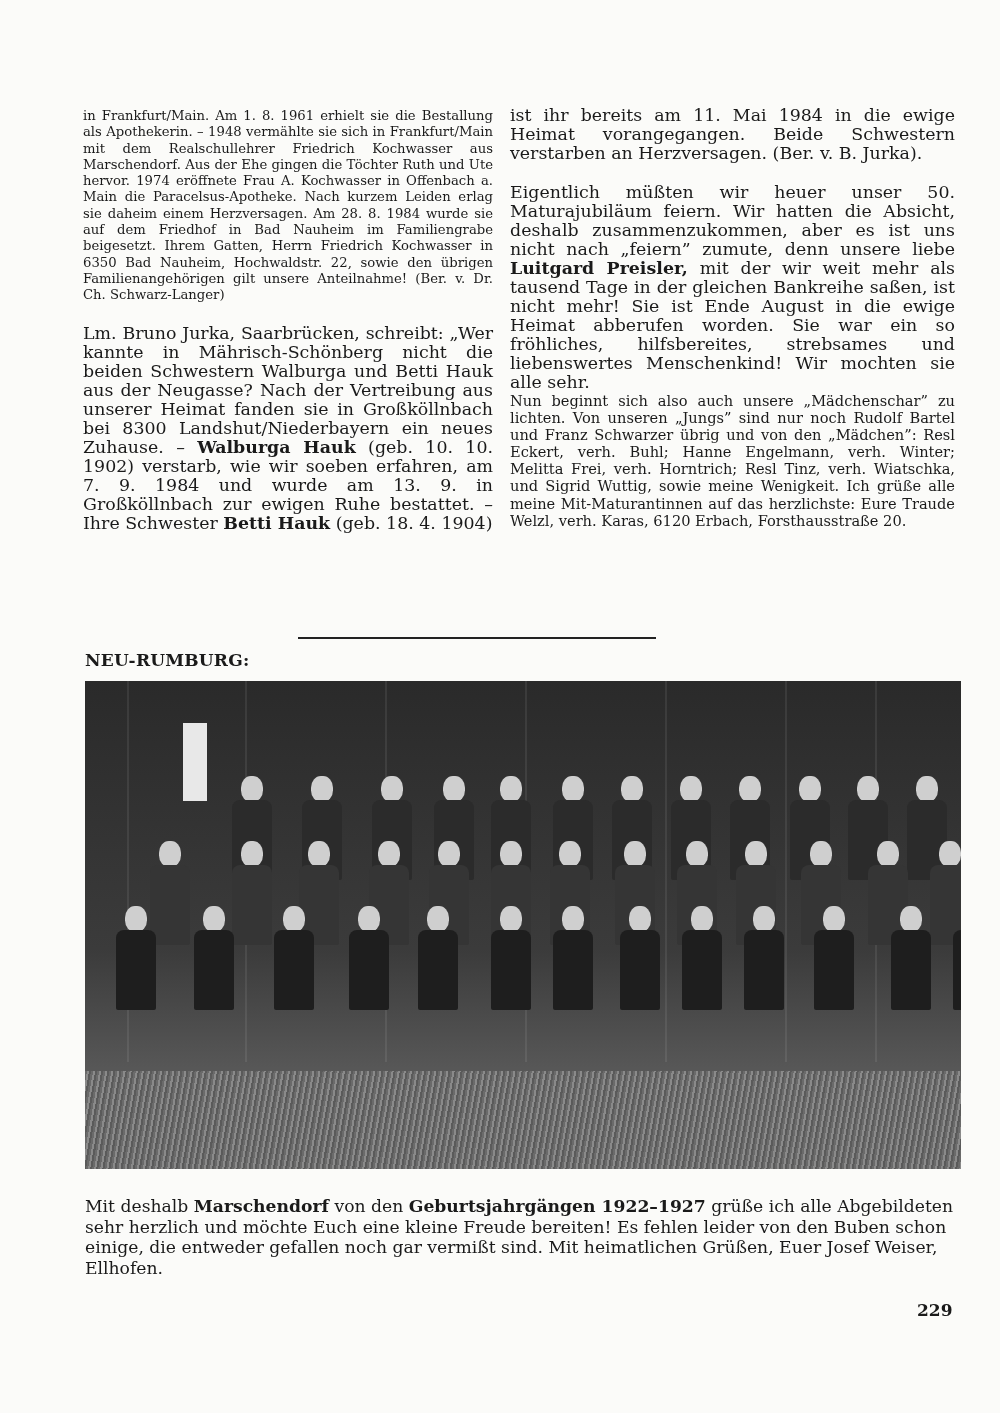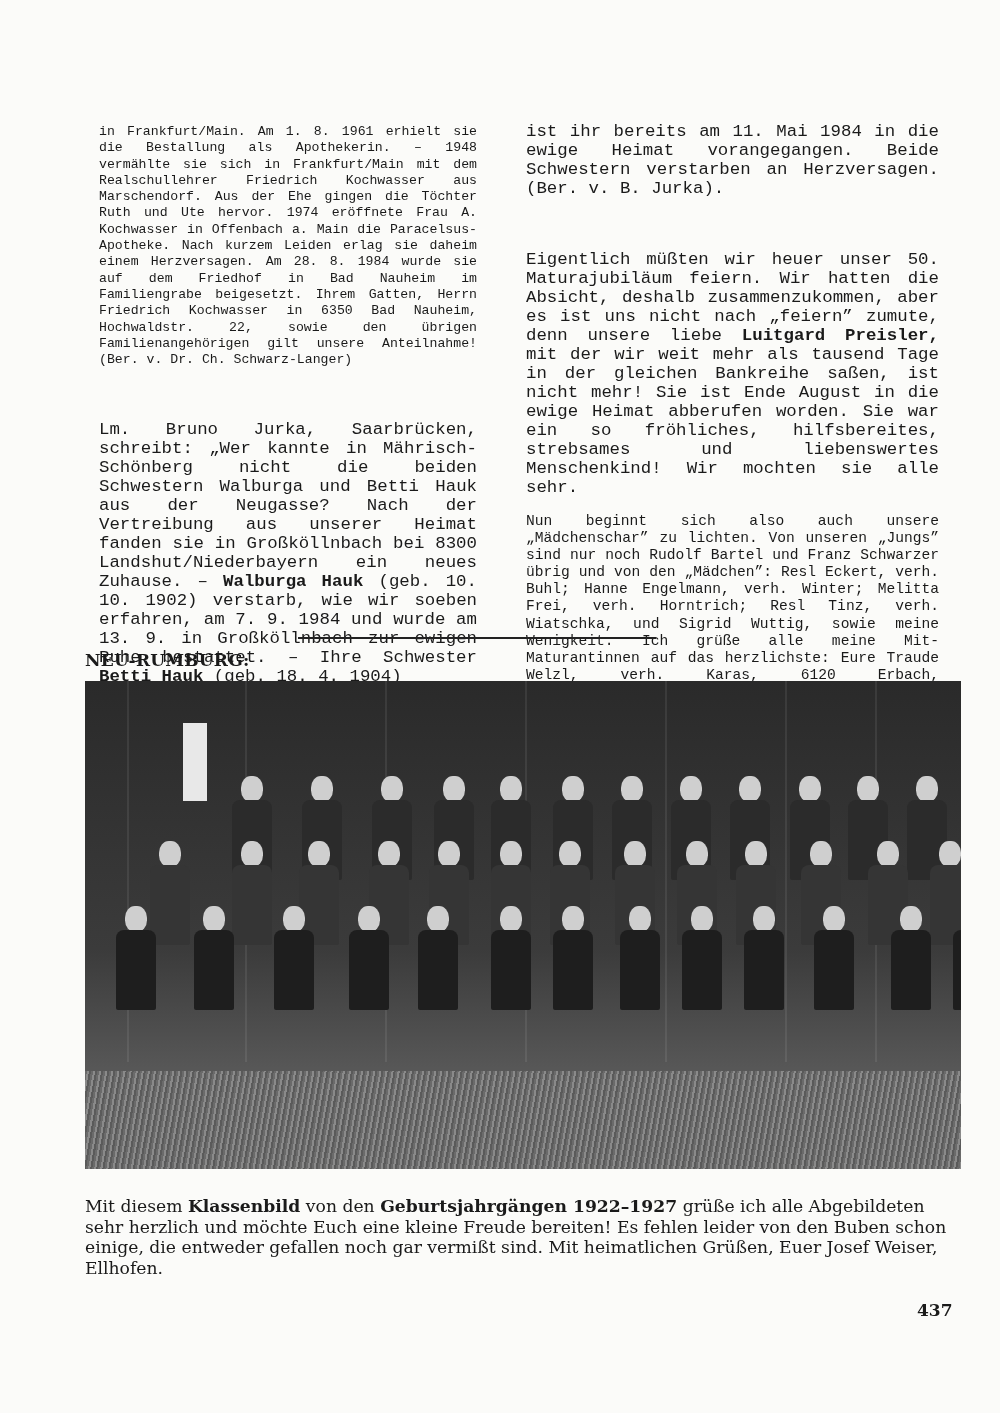--- a/index.html
+++ b/index.html
@@ -6,21 +6,21 @@
     body {
       width: 1000px; height: 1413px; background: #fbfbf9; position: relative;
       font-family: "DejaVu Serif", "Liberation Serif", serif; color: #1a1a1a; overflow: hidden;
     }
     .col { position: absolute; text-align: justify; }
     .col-left { left: 83px; top: 108px; width: 410px; }
     .col-right { left: 510px; top: 106px; width: 445px; }
     .small { font-size: 13.2px; line-height: 16.3px; }
     .large { font-size: 17.4px; line-height: 19px; }
     .mid { font-size: 14.6px; line-height: 17.1px; }
-    p { margin: 16px; font-family: Liberation Mono, monospace; }
+    p { margin: 0; }
     .gap { height: 20px; }
     b { font-weight: bold; }
     .rule { position: absolute; left: 298px; top: 637px; width: 358px; height: 2px; background: #222; }
     .section-title { position: absolute; left: 85px; top: 650px; font-size: 17px; font-weight: bold; letter-spacing: 0.2px; }
     .photo { position: absolute; left: 85px; top: 681px; width: 876px; height: 488px;
       background: linear-gradient(180deg, #2a2a2a 0%, #3b3b3b 55%, #5a5a5a 82%, #7a7a7a 100%); overflow: hidden; }
     .photo .plank { position: absolute; top: 0; width: 2px; height: 78%; background: rgba(255,255,255,0.08); }
     .photo .window { position: absolute; left: 98px; top: 42px; width: 24px; height: 78px; background: #e8e8e8; }
     .photo .grass { position: absolute; left: 0; bottom: 0; width: 100%; height: 20%;
       background: repeating-linear-gradient(100deg, #6a6a6a 0 2px, #8a8a8a 2px 4px, #5a5a5a 4px 6px); }
@@ -207,15 +207,15 @@
       <div class="person" style="left: 806px; top: 225px;">
         <div class="head" style="left: 9px; top: 0px;"></div>
         <div class="body" style="left: 0px; top: 24px; background: rgb(30, 30, 30);"></div>
       </div>
       <div class="person" style="left: 868px; top: 225px;">
         <div class="body" style="left: 0px; top: 24px; background: rgb(30, 30, 30);"></div>
       </div>
     </div>
 </div>
 
-<div class="caption"><span>Mit diesem </span><b>Klassenbild</b><span> von den </span><b>Geburtsjahrgängen 1922–1927</b><span> grüße ich alle Abgebildeten sehr herzlich und möchte Euch eine kleine Freude bereiten! Es fehlen leider von den Buben schon einige, die entweder gefallen noch gar vermißt sind. Mit heimatlichen Grüßen, Euer Josef Weiser, Ellhofen.</span></div>
-
-<div class="page-number">437</div>
+<div class="caption"><span>Mit deshalb </span><b>Marschendorf</b><span> von den </span><b>Geburtsjahrgängen 1922–1927</b><span> grüße ich alle Abgebildeten sehr herzlich und möchte Euch eine kleine Freude bereiten! Es fehlen leider von den Buben schon einige, die entweder gefallen noch gar vermißt sind. Mit heimatlichen Grüßen, Euer Josef Weiser, Ellhofen.</span></div>
+
+<div class="page-number">229</div>
 
 </body></html>

